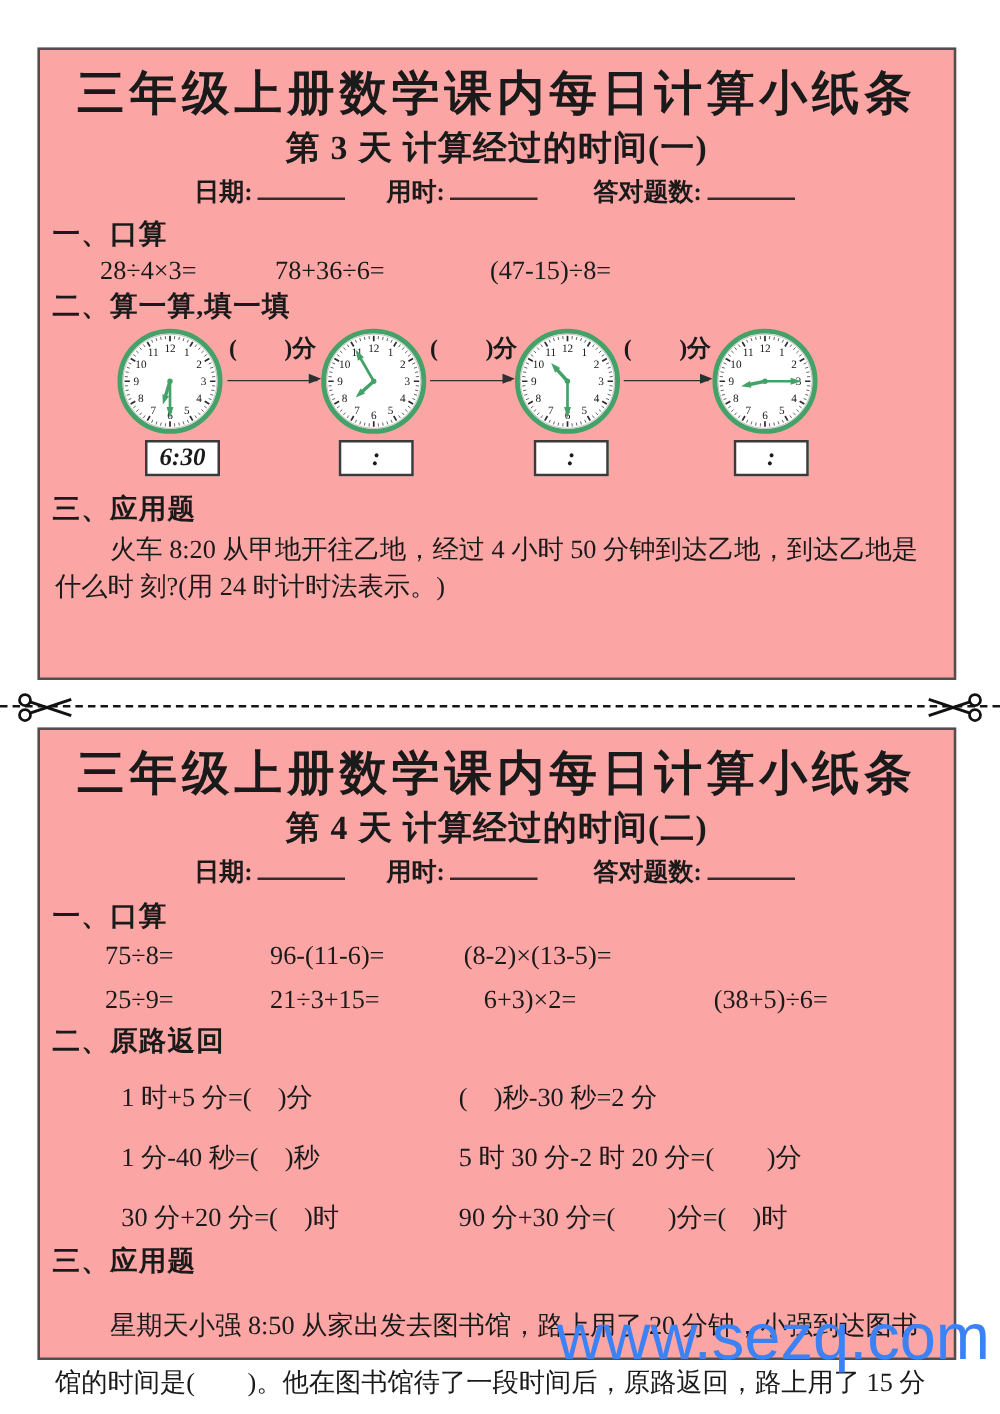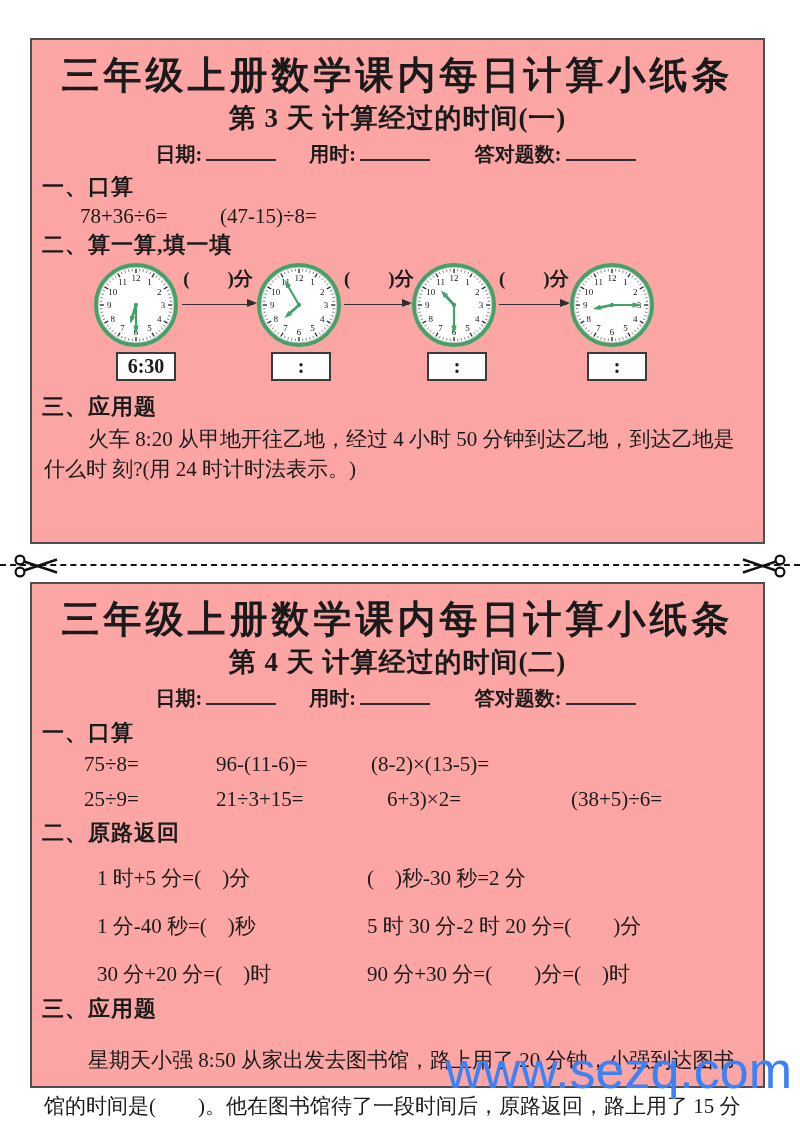--- a/index.html
+++ b/index.html
@@ -46,21 +46,21 @@
   .clock{position:absolute;top:0;width:86px;height:86px;}
   .arrow-group{position:absolute;top:0;height:60px;}
   .arrow-label{position:absolute;top:4px;left:0;right:0;text-align:center;font-size:19px;font-weight:bold;white-space:nowrap;}
   .arrow-line{position:absolute;top:42px;left:0;right:0;height:0;border-top:1.8px solid #2f2f2f;}
   .arrow-line::after{
     content:'';position:absolute;right:-3px;top:-6px;width:0;height:0;
     border-left:10px solid #2f2f2f;border-top:4.5px solid transparent;border-bottom:4.5px solid transparent;
   }
   .ansbox{
     position:absolute;top:90px;width:56px;height:25px;border:2px solid #3a3a3a;
-    text-align:center;font-size:20px;font-weight:bold;line-height:25px;background:#fff;
+    text-align:center;font-size:20px;font-weight:bold;line-height:25px;background:#fff;font-style:italic;
   }
   .prob{font-size:21px;line-height:30px;margin:4px 16px 0 12px;text-indent:2.1em;}
   .prob.b{line-height:46px;margin-top:15px;}
   .cutline{position:absolute;left:0;top:552px;width:800px;height:28px;}
   .cutline .dash{position:absolute;top:12px;left:0;right:0;border-top:2.5px dashed #151515;}
   .scissors{position:absolute;top:1px;width:48px;height:26px;}
   .scissors.left{left:13px;}
   .scissors.right{right:13px;transform:scaleX(-1);}
   .watermark{
     position:absolute;top:1044px;left:0;right:8px;text-align:right;z-index:6;
@@ -76,20 +76,21 @@
     <div class="title">三年级上册数学课内每日计算小纸条</div>
     <div class="subtitle">第 3 天 计算经过的时间(一)</div>
     <div class="meta">
       <span class="lbl">日期:</span><span class="blank"></span><span class="gap-s"></span>
       <span class="lbl">用时:</span><span class="blank"></span><span class="gap-m"></span>
       <span class="lbl">答对题数:</span><span class="blank"></span>
     </div>
 
     <div class="h">一、口算</div>
     <div class="row4 top-oral">
+      <span>28÷4×3=</span>
       <span>78+36÷6=</span>
       <span>(47-15)÷8=</span>
     </div>
 
     <div class="h mt2">二、算一算,填一填</div>
     <div class="clock-strip">
       <svg class="clock" style="left:61px" viewBox="0 0 88 88">
           <circle cx="44" cy="44" r="41" fill="#fff" stroke="#44a268" stroke-width="4"></circle>
           <circle cx="44" cy="44" r="38.6" fill="none" stroke="#9b9b9b" stroke-width="0.5"></circle>
           <line x1="44" y1="11.200000000000003" x2="44" y2="6.799999999999997" stroke="#2c2c2c" stroke-width="1.4"></line>

